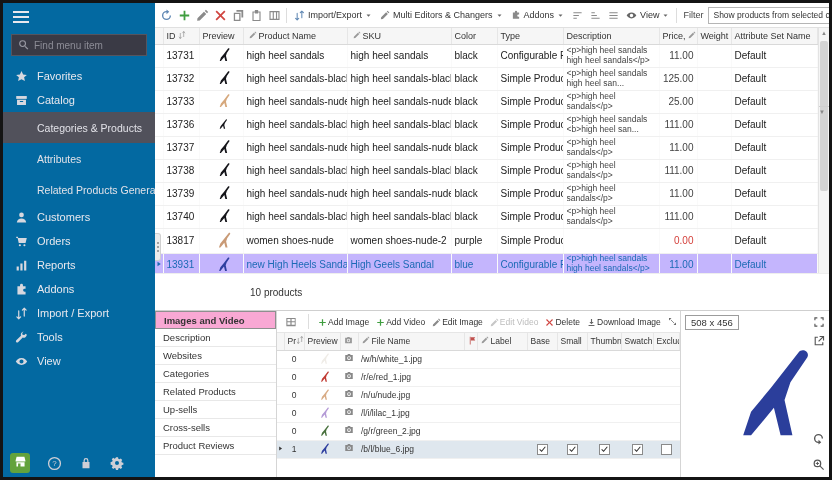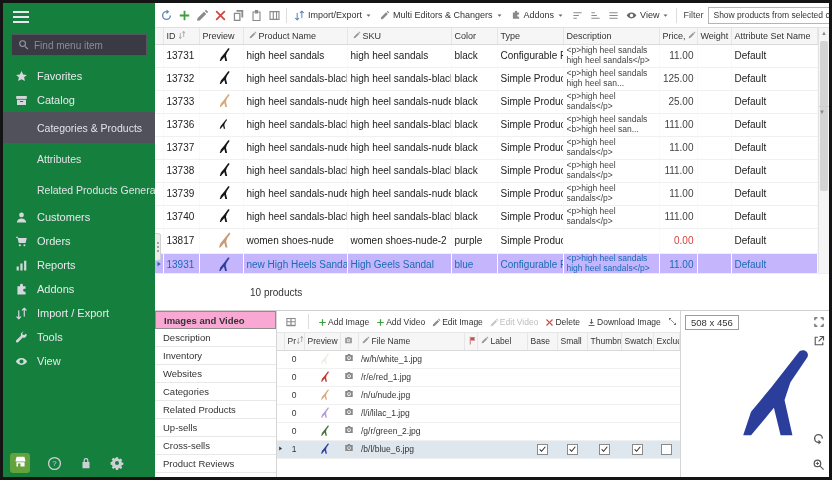--- a/index.html
+++ b/index.html
@@ -1,20 +1,20 @@
 <!DOCTYPE html>
 <html><head>
 <meta charset="utf-8">
 <style>
   * { box-sizing: border-box; margin: 0; padding: 0; }
   html,body { width:832px; height:480px; font-family:"Liberation Sans", sans-serif; }
   .app { width:832px; height:480px; border:3px solid #141414; background:#fff; display:flex; overflow:hidden; position:relative; }
 
   
-  .sidebar { width:152px; background:#15803d; color:#e8e8ee; display:flex; flex-direction:column; flex:none; }
+  .sidebar { width:152px; background:#0369a1; color:#e8e8ee; display:flex; flex-direction:column; flex:none; }
   .burger { padding:8px 10px 6px; cursor:pointer; }
   .burger i { display:block; width:16px; height:2px; background:#e8e8ee; margin:0 0 3px; }
   .side-search { margin:2px 8px 8px; height:22px; border:1px solid #55555f; background:#3a3a45; display:flex; align-items:center; gap:5px; padding:0 6px; color:#9a9aa4; }
   .side-search input { flex:1; min-width:0; background:transparent; border:none; outline:none; color:#cfcfd6; font-size:10px; font-family:"Liberation Sans",sans-serif; }
   .side-search input::placeholder { color:#8c8c96; }
   .menu { flex:1; overflow:hidden; }
   .mi { display:flex; align-items:center; gap:9px; height:24px; padding:0 11px; font-size:11px; cursor:pointer; white-space:nowrap; }
   .mi.sub { height:31px; padding-left:34px; font-size:10.5px; color:#e2e2e8; }
   .mi.selected { background:#51515b; }
   .mic { width:14px; display:flex; justify-content:center; color:#d7d8df; flex:none; }
@@ -563,23 +563,20 @@
       <span>10 products</span>
     </div>
 
     <div class="bottom">
       <div class="tabs" id="tabs">
           <div class="tab selected">
             <span>Images and Video</span>
           </div>
           <div class="tab">
             <span>Description</span>
-          </div>
-          <div class="tab">
-            <span>Inventory</span>
           </div>
           <div class="tab">
             <span>Websites</span>
           </div>
           <div class="tab">
             <span>Categories</span>
           </div>
           <div class="tab">
             <span>Related Products</span>
           </div>

